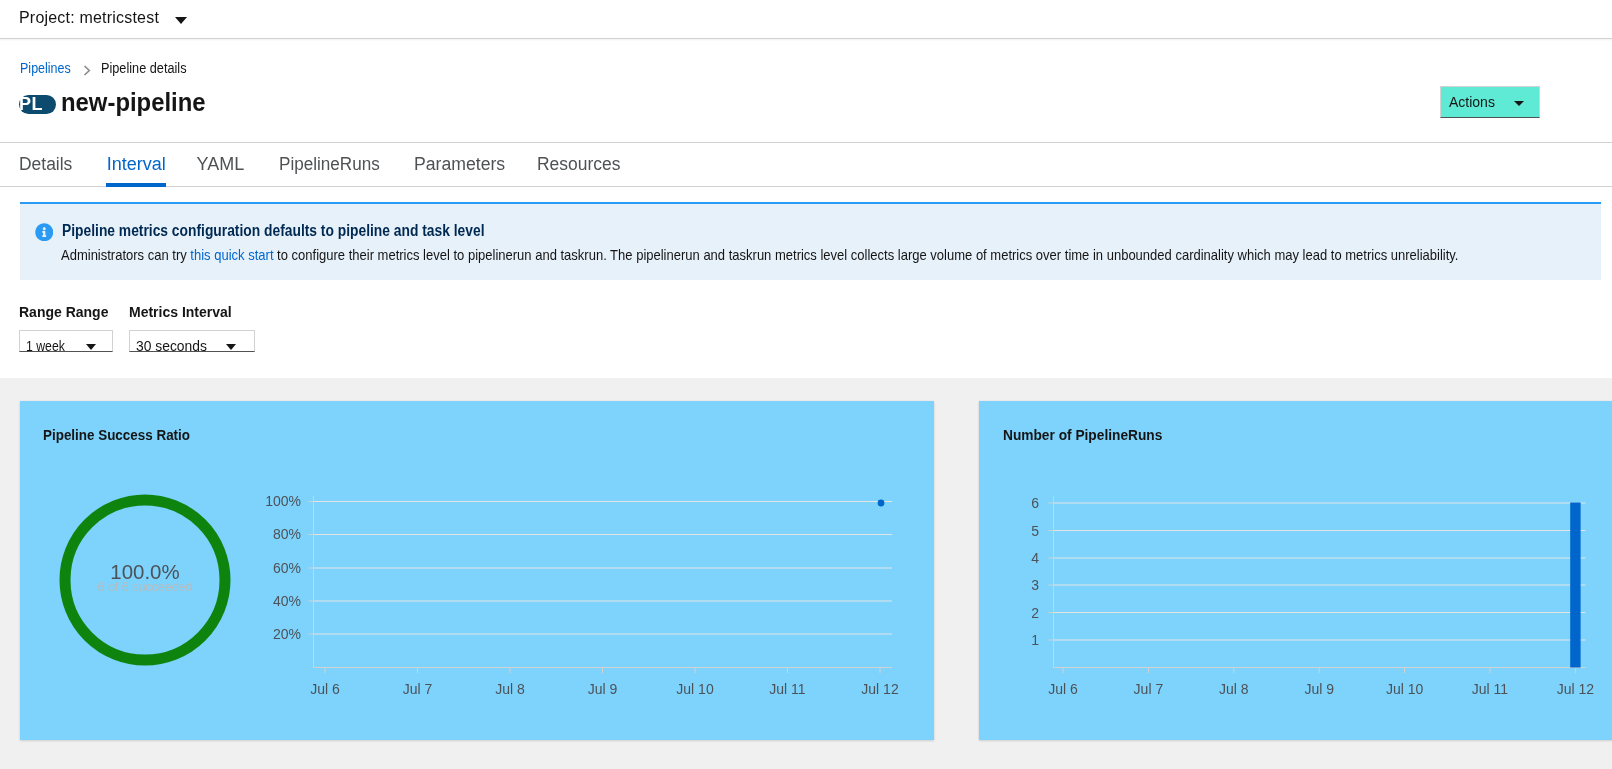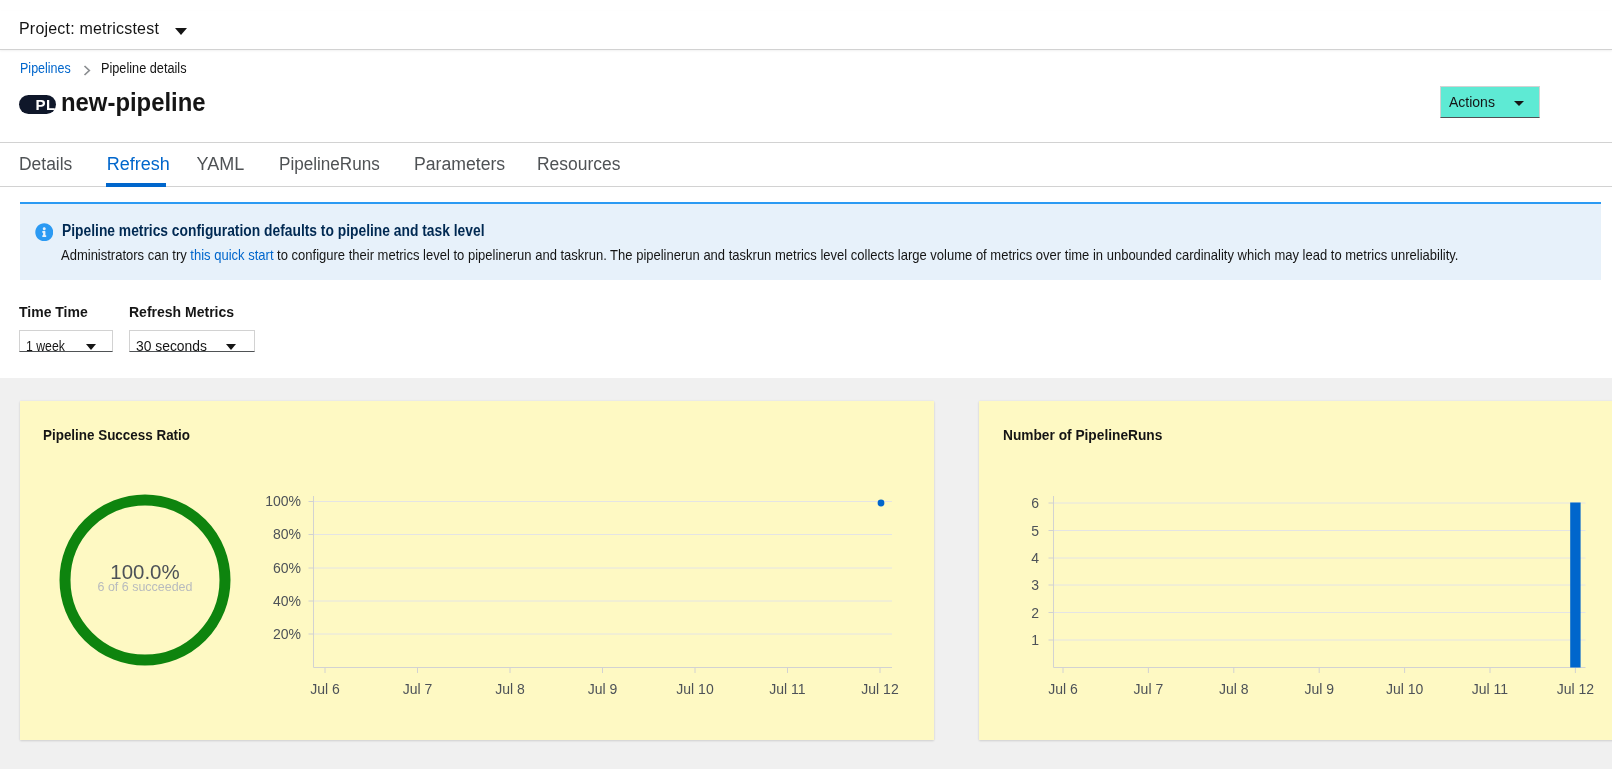--- a/index.html
+++ b/index.html
@@ -1,30 +1,30 @@
 <!DOCTYPE html>
 <html><head>
 <meta charset="utf-8">
 <style>
 * { margin:0; padding:0; box-sizing:border-box; }
 html,body { width:1612px; height:769px; font-family:"Liberation Sans", sans-serif; background:#fff; overflow:hidden; }
 .abs { position:absolute; }
 .sx { display:inline-block; transform-origin:0 50%; white-space:nowrap; }
 
 
-#masthead { position:absolute; top:11px; left:0; width:1612px; height:39px; background:#fff; border-bottom:1px solid #d2d2d2; box-shadow:0 1px 2px rgba(0,0,0,.06); z-index:5; }
+#masthead { position:absolute; top:0; left:0; width:1612px; height:39px; background:#fff; border-bottom:1px solid #d2d2d2; box-shadow:0 1px 2px rgba(0,0,0,.06); z-index:5; }
 #projtext { position:absolute; left:19px; top:9px; font-size:16px; color:#151515; letter-spacing:.2px; }
 .caret { width:0; height:0; border-left:6px solid transparent; border-right:6px solid transparent; border-top:7px solid #151515; }
 
 
 #crumb { position:absolute; top:60px; left:0px; font-size:14px; color:#151515; }
 #crumb a { color:#0066cc; text-decoration:none; }
 
 
-#badge { position:absolute; left:19px; top:94.5px; width:36.5px; height:19.5px; background:#0f172a; border-radius:10px; color:#fff; font-size:15px; font-weight:bold; text-align:right; line-height:19.5px; letter-spacing:.4px; }
+#badge { position:absolute; left:19px; top:94.5px; width:36.5px; height:19.5px; background:#0c4a6e; border-radius:10px; color:#fff; font-size:18px; font-weight:bold; text-align:left; line-height:19.5px; letter-spacing:.4px; }
 #title { position:absolute; left:60.9px; top:87.5px; font-size:25px; font-weight:bold; color:#151515; transform:scaleX(.955); transform-origin:0 0; white-space:nowrap; }
 
 
 #actions { position:absolute; left:1440px; top:86px; width:100px; height:32px; background:#5eead4; border:1px solid #d2d2d2; border-bottom:1px solid #4f5255; }
 #actions .txt { position:absolute; left:8px; top:7px; font-size:14px; color:#151515; }
 #actions .caret { position:absolute; left:72.6px; top:13.7px; border-left:5.2px solid transparent; border-right:5.2px solid transparent; border-top:5.2px solid #151515; }
 
 
 #tabline-top { position:absolute; top:142px; left:0; width:1612px; height:1px; background:#d2d2d2; }
 #tabline-bot { position:absolute; top:186px; left:0; width:1612px; height:1px; background:#d2d2d2; }
@@ -38,21 +38,21 @@
 #alert .abody { position:absolute; left:41.3px; top:42.3px; font-size:15px; color:#151515; white-space:nowrap; transform:scaleX(.867); transform-origin:0 0; }
 #alert .abody a { color:#0066cc; text-decoration:none; }
 
 
 .ctl-label { position:absolute; top:304px; font-size:14px; font-weight:bold; color:#151515; }
 .select { position:absolute; top:330px; height:22px; background:#fff; border:1px solid #d2d2d2; border-bottom:1px solid #4f5255; }
 .select .txt { position:absolute; top:7.3px; font-size:14px; color:#151515; transform-origin:0 0; white-space:nowrap; }
 
 
 #graysec { position:absolute; top:378px; left:0; width:1612px; height:391px; background:#f0f0f0; }
-.card { position:absolute; top:401px; background:#fef9c3; height:339px; box-shadow:0 1px 2px 0 rgba(3,3,3,.12), 0 0 2px 0 rgba(3,3,3,.06);text-decoration:underline; }
+.card { position:absolute; top:401px; background:#7dd3fc; height:339px; box-shadow:0 1px 2px 0 rgba(3,3,3,.12), 0 0 2px 0 rgba(3,3,3,.06);text-decoration:underline; }
 #card1 { left:20px; width:914px; }
 #card2 { left:951px; width:651px;margin-left:28px; }
 .card-title { position:absolute; top:26px; font-size:14px; font-weight:bold; color:#151515; transform-origin:0 0; white-space:nowrap; }
 </style>
 </head>
 <body>
 <div id="masthead">
   <span id="projtext">Project: metricstest</span>
   <div class="caret abs" style="left:175.2px; top:16.6px;"></div>
 </div>
@@ -69,37 +69,37 @@
 <div id="title">new-pipeline</div>
 
 <div id="actions">
   <span class="txt">Actions</span>
   <div class="caret"></div>
 </div>
 
 <div id="tabline-top"></div>
 <div id="tabline-bot"></div>
 <span class="tab" style="left:19.3px; transform:scaleX(.969);">Details</span>
-<span class="tab" style="left:106.7px; color:#0066cc;">Refresh</span>
+<span class="tab" style="left:106.7px; color:#0066cc;">Interval</span>
 <span class="tab" style="left:196.6px;">YAML</span>
 <span class="tab" style="left:279px; transform:scaleX(.95);">PipelineRuns</span>
 <span class="tab" style="left:413.7px; transform:scaleX(.98);">Parameters</span>
 <span class="tab" style="left:537.4px; transform:scaleX(.97);">Resources</span>
 <div id="tab-underline"></div>
 
 <div id="alert">
   <svg class="icon" width="18.5" height="18.5" viewBox="0 0 512 512">
       <path fill="#2b9af3" d="M256 8C119.043 8 8 119.083 8 256c0 136.997 111.043 248 248 248s248-111.003 248-248C504 119.083 392.957 8 256 8zm0 110c23.196 0 42 18.804 42 42s-18.804 42-42 42-42-18.804-42-42 18.804-42 42-42zm56 254c0 6.627-5.373 12-12 12h-88c-6.627 0-12-5.373-12-12v-24c0-6.627 5.373-12 12-12h12v-64h-12c-6.627 0-12-5.373-12-12v-24c0-6.627 5.373-12 12-12h64c6.627 0 12 5.373 12 12v100h12c6.627 0 12 5.373 12 12v24z"></path>
     </svg>
   <div class="atitle">Pipeline metrics configuration defaults to pipeline and task level</div>
   <div class="abody">Administrators can try <a>this quick start</a> to configure their metrics level to pipelinerun and taskrun. The pipelinerun and taskrun metrics level collects large volume of metrics over time in unbounded cardinality which may lead to metrics unreliability.</div>
 </div>
 
-<div class="ctl-label" style="left:19px;">Time Time</div>
-<div class="ctl-label" style="left:129px;">Refresh Metrics</div>
+<div class="ctl-label" style="left:19px;">Range Range</div>
+<div class="ctl-label" style="left:129px;">Metrics Interval</div>
 <div class="select" style="left:19px; width:94px;">
   <span class="txt" style="left:5.6px; transform:scaleX(.875);">1 week</span>
   <div class="caret abs" style="left:65.6px; top:13px; border-left-width:5.4px; border-right-width:5.4px; border-top-width:6.6px;"></div>
 </div>
 <div class="select" style="left:129px; width:125.5px;">
   <span class="txt" style="left:6.4px; transform:scaleX(.99);">30 seconds</span>
   <div class="caret abs" style="left:96.2px; top:13px; border-left-width:5.4px; border-right-width:5.4px; border-top-width:6.6px;"></div>
 </div>
 
 <div id="graysec"></div>

